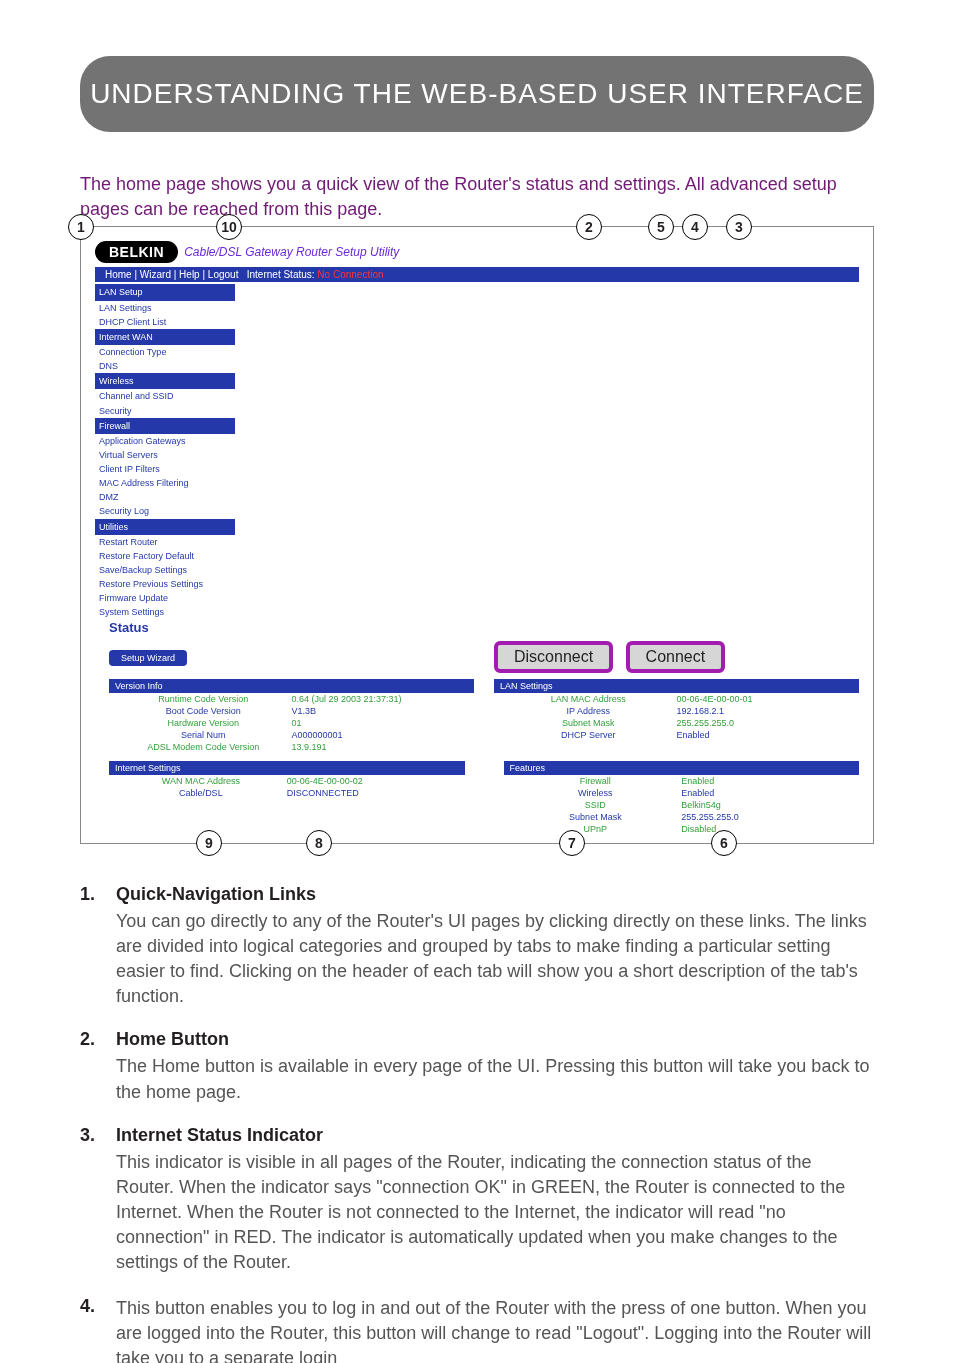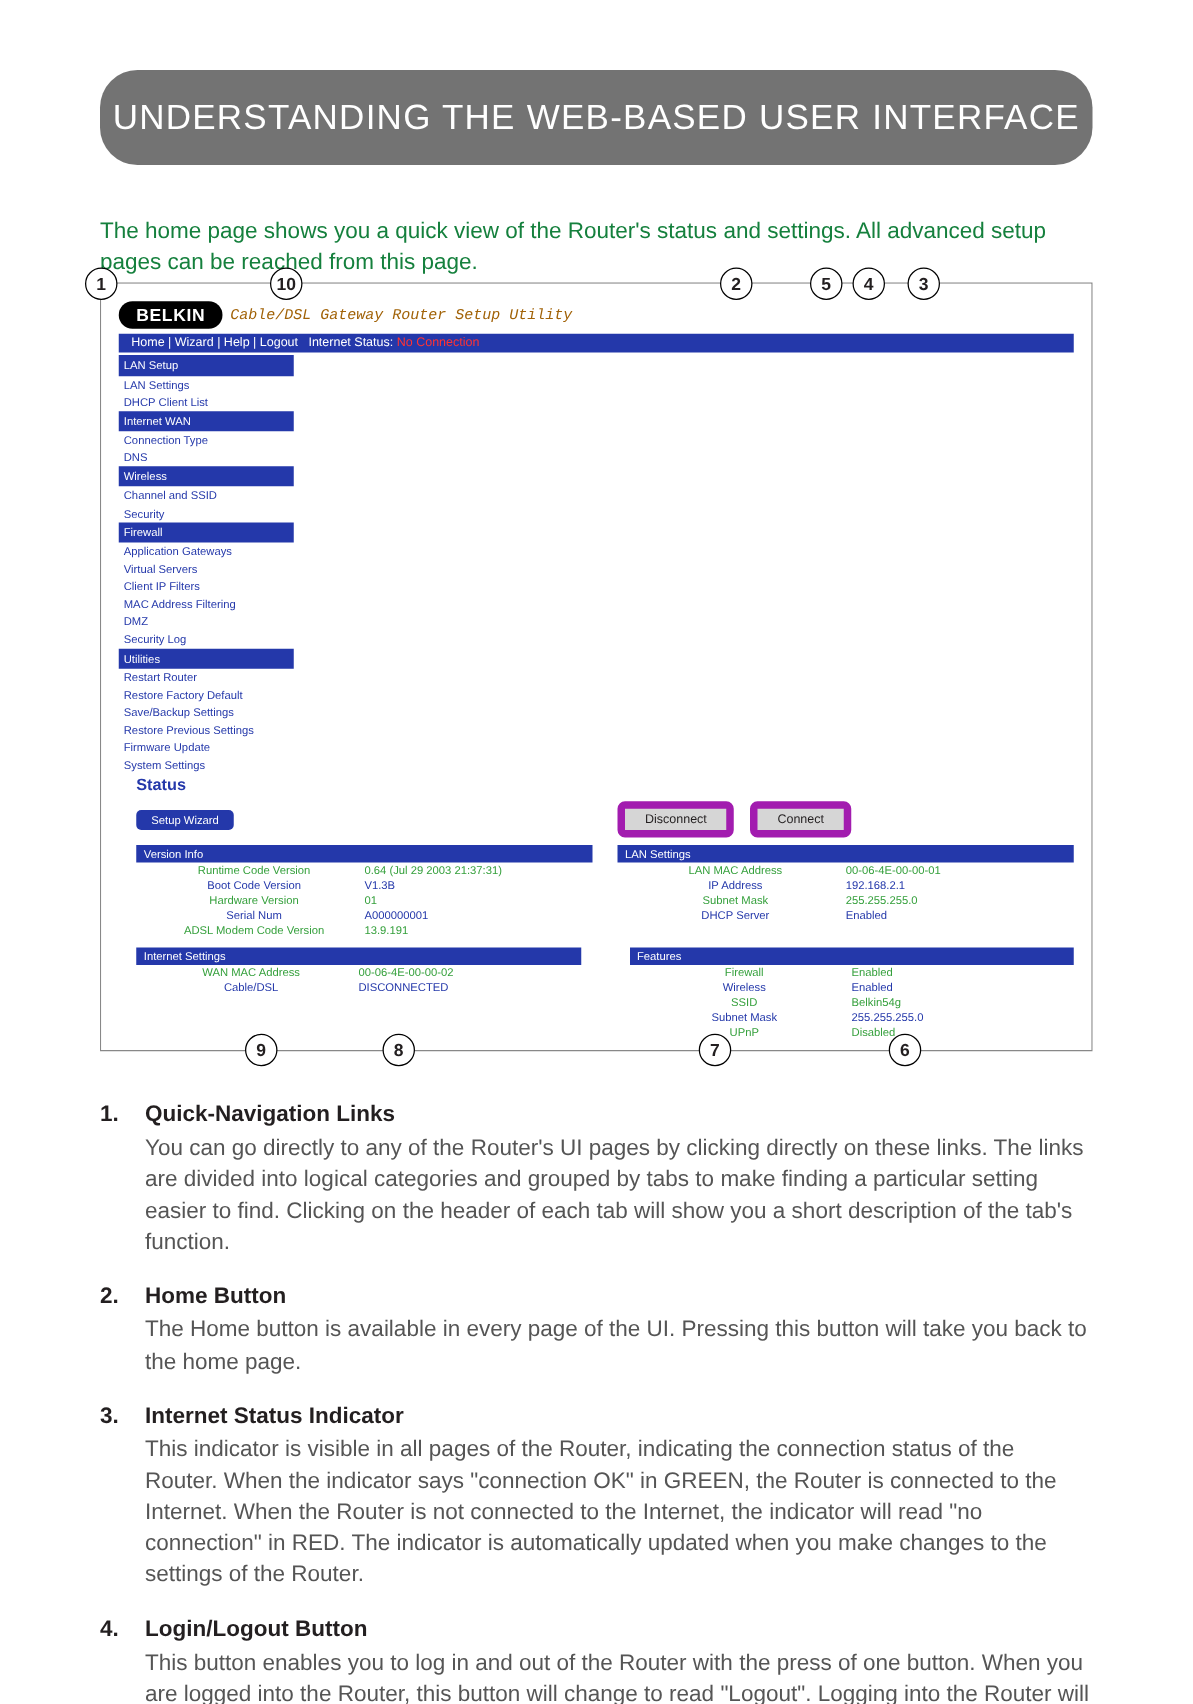--- a/index.html
+++ b/index.html
@@ -1,43 +1,43 @@
 <!DOCTYPE html>
 <html><head>
 <meta charset="utf-8">
 <style>
   * { box-sizing: border-box; margin: 0; padding: 0; }
   body { font-family: Verdana, Arial, sans-serif; background: #fff; color: #231f20; width: 954px; margin: 0 auto; }
   .page { padding: 56px 80px 40px; }
   .title-bar { background: #737373; color: #fff; border-radius: 30px; text-align: center; padding: 22px 10px; font-size: 28px; letter-spacing: 1px; font-weight: 500; font-family: "Arial Narrow", Arial, sans-serif; }
-  .intro { font-size: 18px; color: #15803d; margin-top: 40px; line-height: 1.4; }
+  .intro { font-size: 18px; color: #701a75; margin-top: 40px; line-height: 1.4; }
   .shot-wrap { position: relative; margin-top: 4px; border: 1px solid #888; }
   .callout { position: absolute; width: 26px; height: 26px; border: 1.5px solid #000; border-radius: 50%; background: #fff; font-size: 14px; font-weight: bold; text-align: center; line-height: 24px; z-index: 5; }
   .shot { background: #fff; padding: 14px 14px 8px; }
   .belkin-bar { display: flex; align-items: center; }
   .belkin-badge { background: #000; color: #fff; border-radius: 50px; padding: 3px 14px; font-size: 14px; font-weight: bold; letter-spacing: 0.5px; }
-  .belkin-sub { font-family: Liberation Mono, monospace; font-style: italic; color: #a16207; font-size: 12px; margin-left: 6px; }
+  .belkin-sub { font-family: Liberation Sans, sans-serif; font-style: italic; color: #6d28d9; font-size: 12px; margin-left: 6px; }
   .top-links { background: #2438aa; color: #fff; font-size: 10px; padding: 2px 10px; margin-top: 4px; }
   .top-links .is-red { color: #ff3333; }
   .body-cols { display: flex; margin-top: 2px; flex-direction: column; }
   .sidebar { width: 140px; font-size: 9px; line-height: 1.35; }
   .sidebar .hd { background: #2438aa; color: #fff; padding: 2px 4px; }
   .sidebar .row { padding: 1px 4px; color: #2438aa; }
   .main { flex: 1; padding-left: 14px; }
   .main .status-title { color: #2438aa; font-weight: bold; font-size: 13px; margin-bottom: 6px; }
   .main-row { display: flex; gap: 20px; }
   .left-col { flex: 1; }
   .right-col { flex: 1; }
   .panel-head { background: #2438aa; color: #fff; font-size: 9px; padding: 2px 6px; }
   .panel-row { display: flex; font-size: 9px; padding: 1px 6px; color: #2438aa; }
   .panel-row .k { flex: 1; text-align: center; }
   .panel-row .v { flex: 1; }
   .panel-row.alt .k, .panel-row.alt .v { color: #35a03c; }
   .wizard-btn { background: #2438aa; color: #fff; font-size: 9px; padding: 3px 12px; border-radius: 4px; display: inline-block; }
-  .btn-grey { display: inline-block; background: #d6d6d6; border: 6px solid #a21caf; font-size: 10px; padding: 3px 16px; border-radius: 6px; margin-right: 8px; }
+  .btn-grey { display: inline-block; background: #d6d6d6; border: 4px solid #a21caf; font-size: 16px; padding: 3px 16px; border-radius: 6px; margin-right: 8px; }
   .sections { margin-top: 40px; }
   .sec { display: flex; margin-bottom: 20px; }
   .sec .num { width: 36px; font-size: 18px; font-weight: bold; }
   .sec .body { flex: 1; }
   .sec .head { font-size: 18px; font-weight: bold; margin-bottom: 4px; }
   .sec .text { font-size: 18px; color: #555; line-height: 1.4; }
   .pgno { text-align: center; font-size: 12px; font-weight: bold; margin-top: 32px; }
 </style>
 </head>
 <body>
@@ -215,20 +215,19 @@
     <div class="sec">
       <div class="num">3.</div>
       <div class="body">
         <div class="head">Internet Status Indicator</div>
         <div class="text">This indicator is visible in all pages of the Router, indicating the connection status of the Router. When the indicator says "connection OK" in GREEN, the Router is connected to the Internet. When the Router is not connected to the Internet, the indicator will read "no connection" in RED. The indicator is automatically updated when you make changes to the settings of the Router.</div>
       </div>
     </div>
     <div class="sec">
       <div class="num">4.</div>
       <div class="body">
-        <div class="head">Login/Logout Button</div>
         <div class="text">This button enables you to log in and out of the Router with the press of one button. When you are logged into the Router, this button will change to read "Logout". Logging into the Router will take you to a separate login</div>
       </div>
     </div>
   </div>
 
   <div class="pgno">17</div>
 </div>
 
 </body></html>

